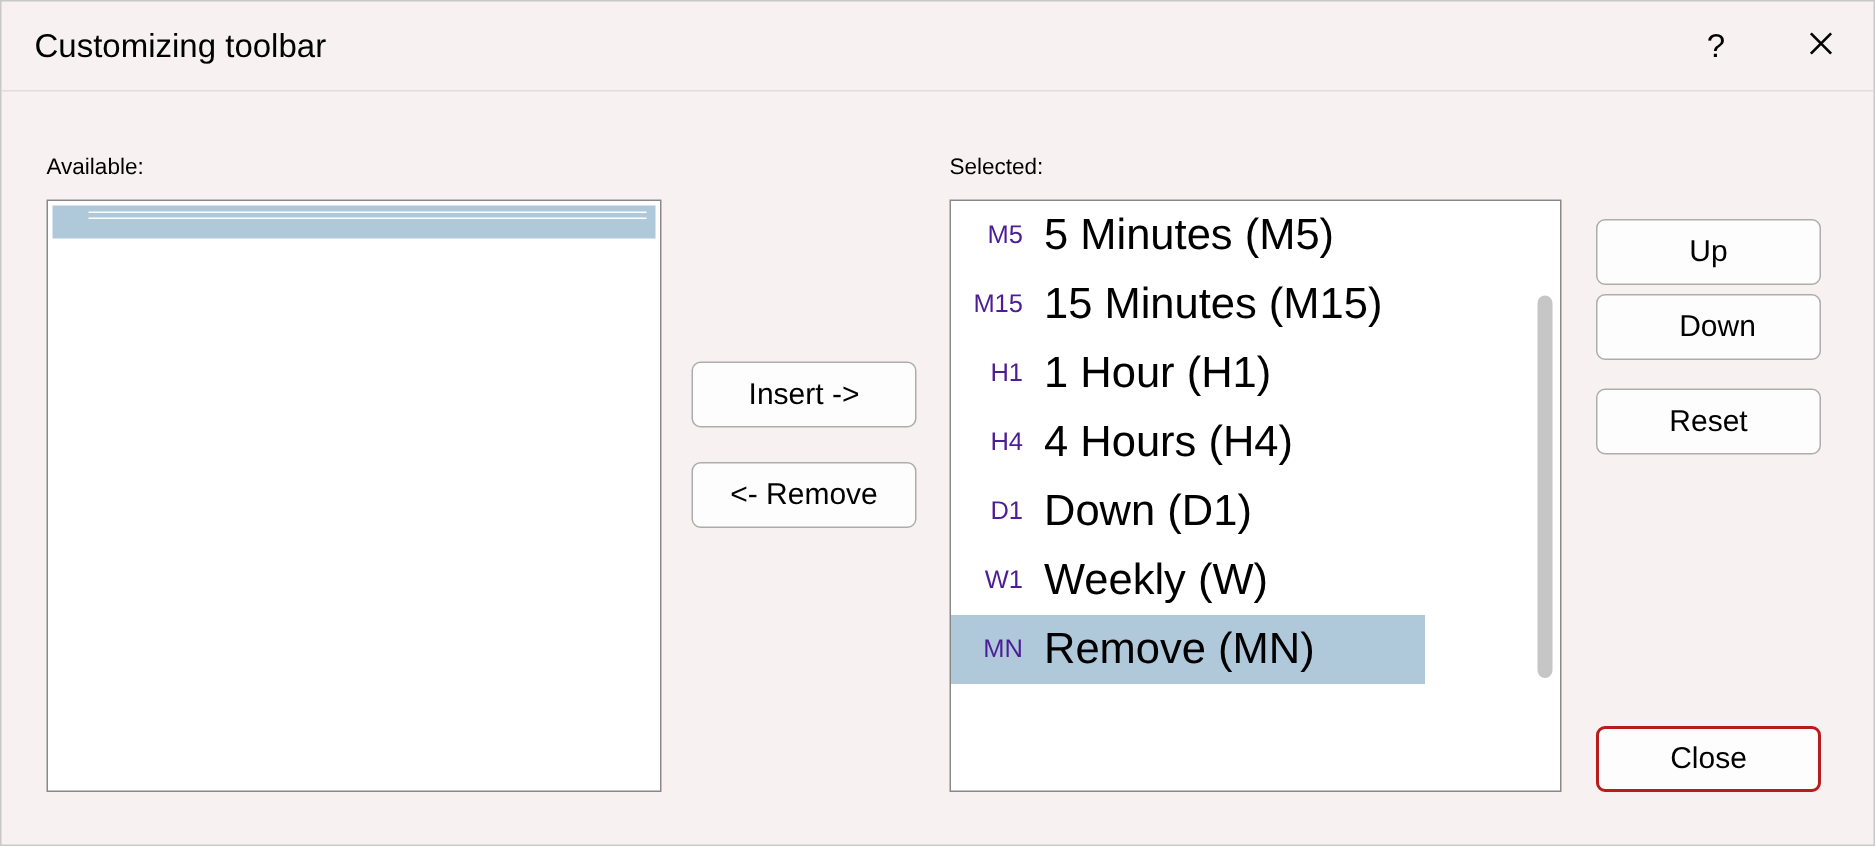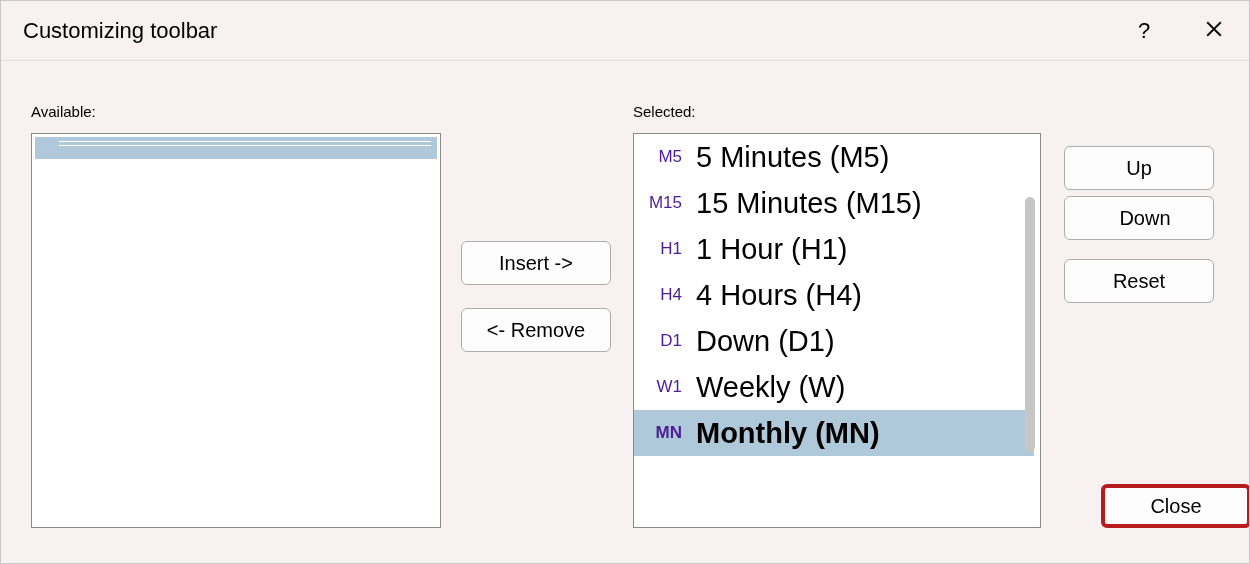--- a/index.html
+++ b/index.html
@@ -95,22 +95,21 @@
     font-family: Tahoma, "Segoe UI", sans-serif;
     font-size: 17px;
     color: #4c1d95;
   }
   .sel-row .text {
     padding-left: 10px;
     font-size: 29px;
   }
   .sel-row.highlight {
     background: #afc9db;
-    width: 400px;
-    font-weight: bold;
+    width: 316px;
   }
   .sel-scroll {
     position: absolute;
     right: 3px; top: 3px; bottom: 3px;
     width: 14px;
   }
   .sel-scroll .thumb {
     position: absolute;
     left: 2px; right: 2px;
     top: 60px; height: 255px;
@@ -130,22 +129,21 @@
     cursor: default;
     padding: 0;
   }
   .btn.insert  { left: 460px; top: 180px; }
   .btn.remove  { left: 460px; top: 247px; text-align: center; }
   .btn.up     { left: 1063px; top: 85px; }
   .btn.down   { left: 1063px; top: 135px; padding-left: 12px; }
   .btn.reset  { left: 1063px; top: 198px; }
   .btn.close  {
     left: 1063px; top: 423px;
-    border: 4px solid #b91c1c;
-    margin-left: 37px;
+    border: 2px solid #b91c1c;
   }
 </style>
 </head>
 <body>
 
 <div class="dialog">
   <div class="titlebar">
     <div class="title">Customizing toolbar</div>
     <div class="tbtn">
       <span>?</span>
@@ -188,21 +186,21 @@
           <div class="sel-row">
             <div class="code">D1</div>
             <div class="text">Down (D1)</div>
           </div>
           <div class="sel-row">
             <div class="code">W1</div>
             <div class="text">Weekly (W)</div>
           </div>
           <div class="sel-row highlight">
             <div class="code">MN</div>
-            <div class="text">Monthly (MN)</div>
+            <div class="text">Remove (MN)</div>
           </div>
         </div>
       <div class="sel-scroll">
         <div class="thumb"></div>
       </div>
     </div>
 
     <button class="btn insert">Insert -&gt;</button>
     <button class="btn remove">&lt;- Remove</button>
     <button class="btn up">Up</button>

